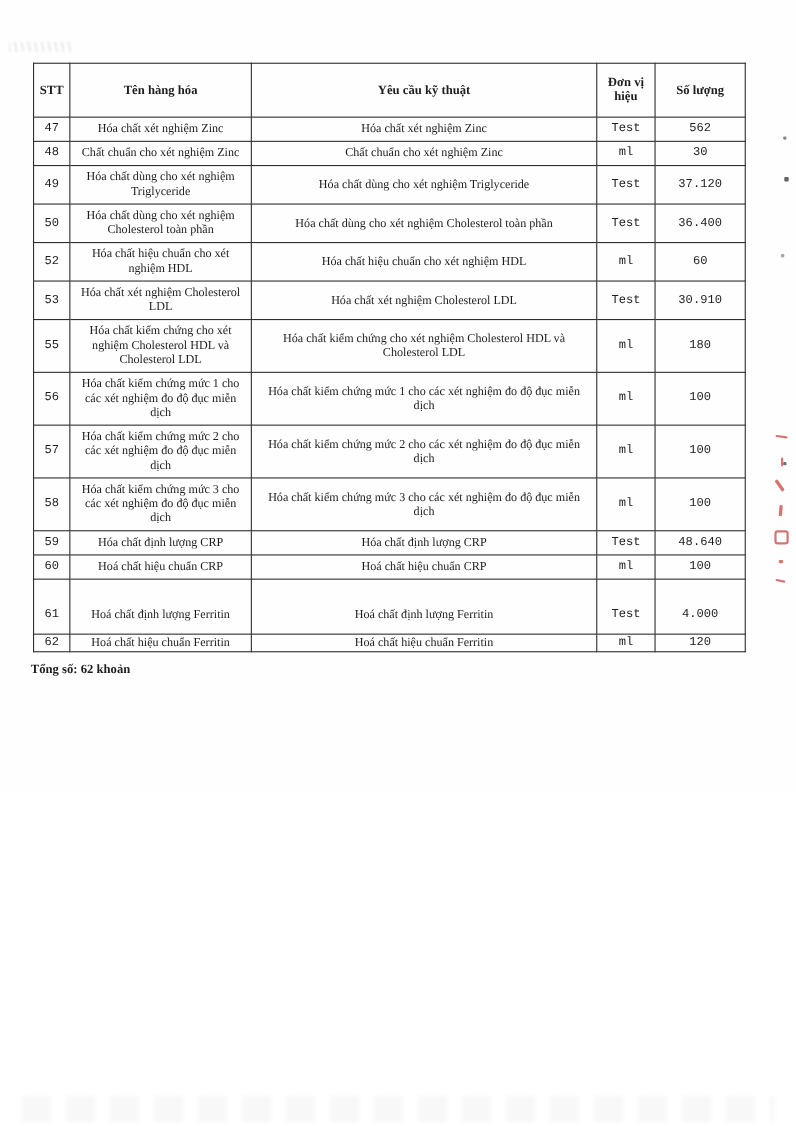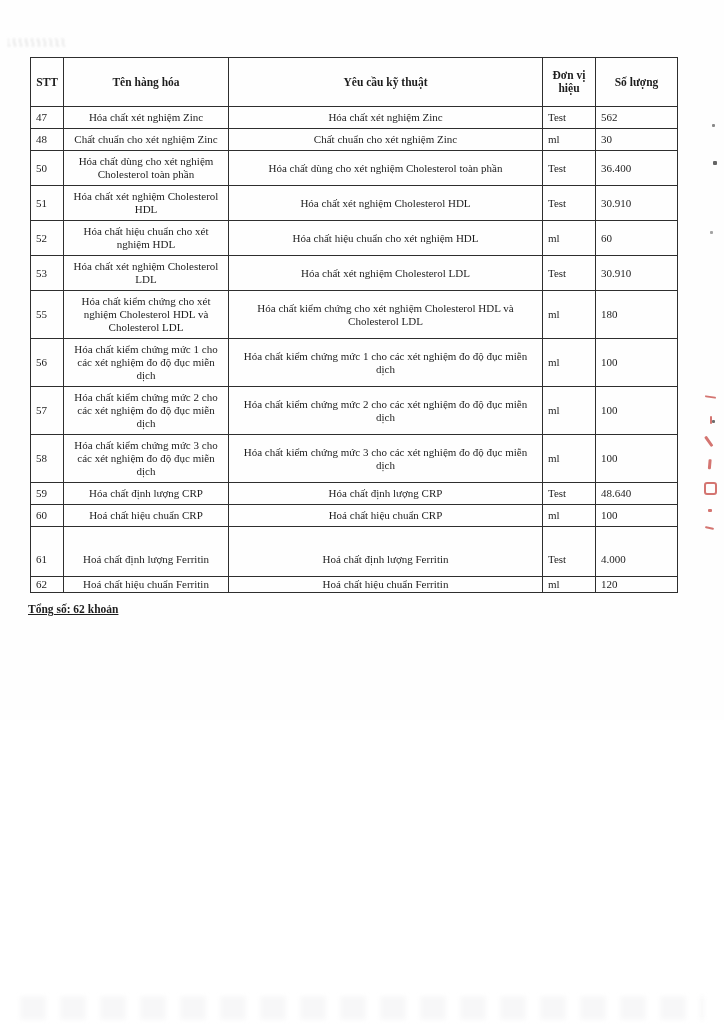--- a/index.html
+++ b/index.html
@@ -61,27 +61,27 @@
     vertical-align:middle;
     word-wrap:break-word;
   }
   table.items thead th{
     font-weight:bold;
     font-size:11.5px;
     text-align:center;
     height:40px;
     padding:4px 3px;
   }
-  td.c-stt,td.c-unit,td.c-qty{text-align:left;}
+  td.c-stt,td.c-unit,td.c-qty{text-align:center;font-family:Liberation Mono, monospace;}
   td.c-name,td.c-spec{text-align:center;}
   tbody tr:nth-child(13) td{padding-top:26px;padding-bottom:10px;}
   tbody tr:nth-child(n+14) td{padding-top:1px;padding-bottom:1px;}
   .total-line{
     position:absolute;left:28px;top:603px;
-    font-weight:bold;font-size:11.5px;text-decoration:underline;
+    font-weight:bold;font-size:11.5px;
   }
 </style>
 </head>
 <body>
 
 <div class="page">
 
   <div class="smudge-topleft"></div>
 
   <table class="items">
@@ -110,32 +110,32 @@
           <td class="c-qty">562</td>
         </tr>
         <tr>
           <td class="c-stt">48</td>
           <td class="c-name">Chất chuẩn cho xét nghiệm Zinc</td>
           <td class="c-spec">Chất chuẩn cho xét nghiệm Zinc</td>
           <td class="c-unit">ml</td>
           <td class="c-qty">30</td>
         </tr>
         <tr>
+          <td class="c-stt">49</td>
+          <td class="c-name">Hóa chất dùng cho xét nghiệm Triglyceride</td>
+          <td class="c-spec">Hóa chất dùng cho xét nghiệm Triglyceride</td>
+          <td class="c-unit">Test</td>
+          <td class="c-qty">37.120</td>
+        </tr>
+        <tr>
           <td class="c-stt">50</td>
           <td class="c-name">Hóa chất dùng cho xét nghiệm Cholesterol toàn phần</td>
           <td class="c-spec">Hóa chất dùng cho xét nghiệm Cholesterol toàn phần</td>
           <td class="c-unit">Test</td>
           <td class="c-qty">36.400</td>
-        </tr>
-        <tr>
-          <td class="c-stt">51</td>
-          <td class="c-name">Hóa chất xét nghiệm Cholesterol HDL</td>
-          <td class="c-spec">Hóa chất xét nghiệm Cholesterol HDL</td>
-          <td class="c-unit">Test</td>
-          <td class="c-qty">30.910</td>
         </tr>
         <tr>
           <td class="c-stt">52</td>
           <td class="c-name">Hóa chất hiệu chuẩn cho xét nghiệm HDL</td>
           <td class="c-spec">Hóa chất hiệu chuẩn cho xét nghiệm HDL</td>
           <td class="c-unit">ml</td>
           <td class="c-qty">60</td>
         </tr>
         <tr>
           <td class="c-stt">53</td>

